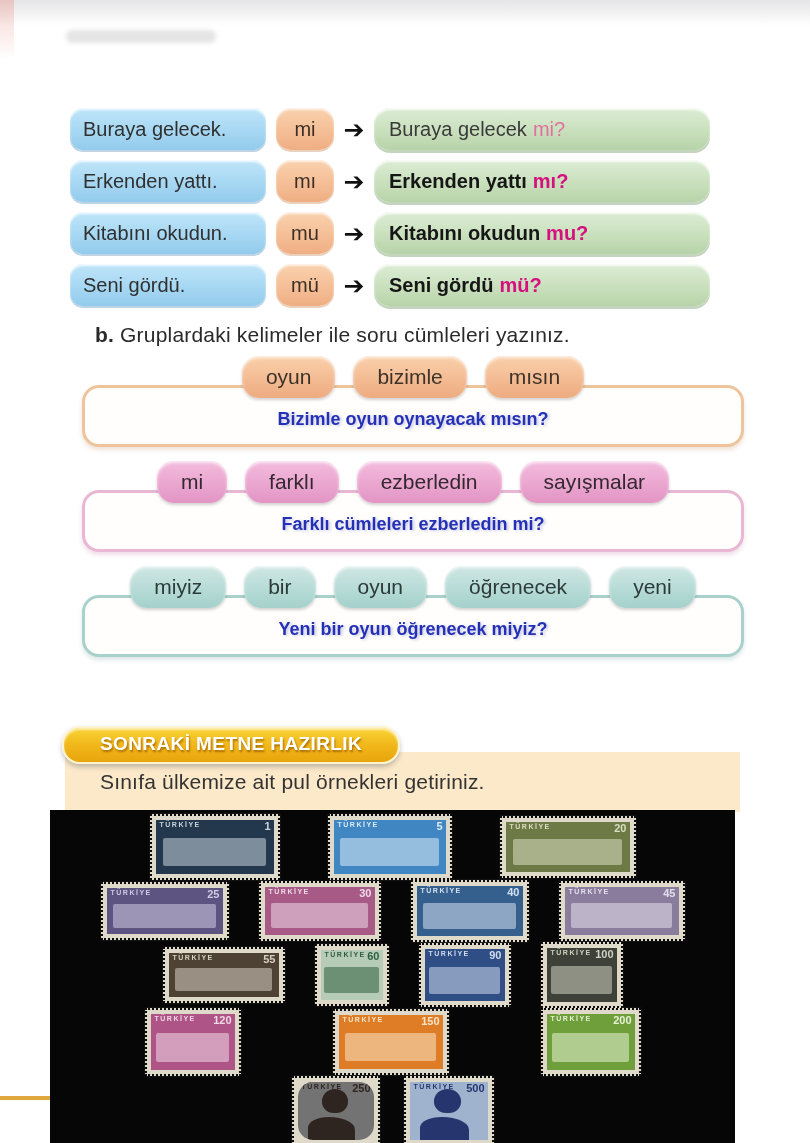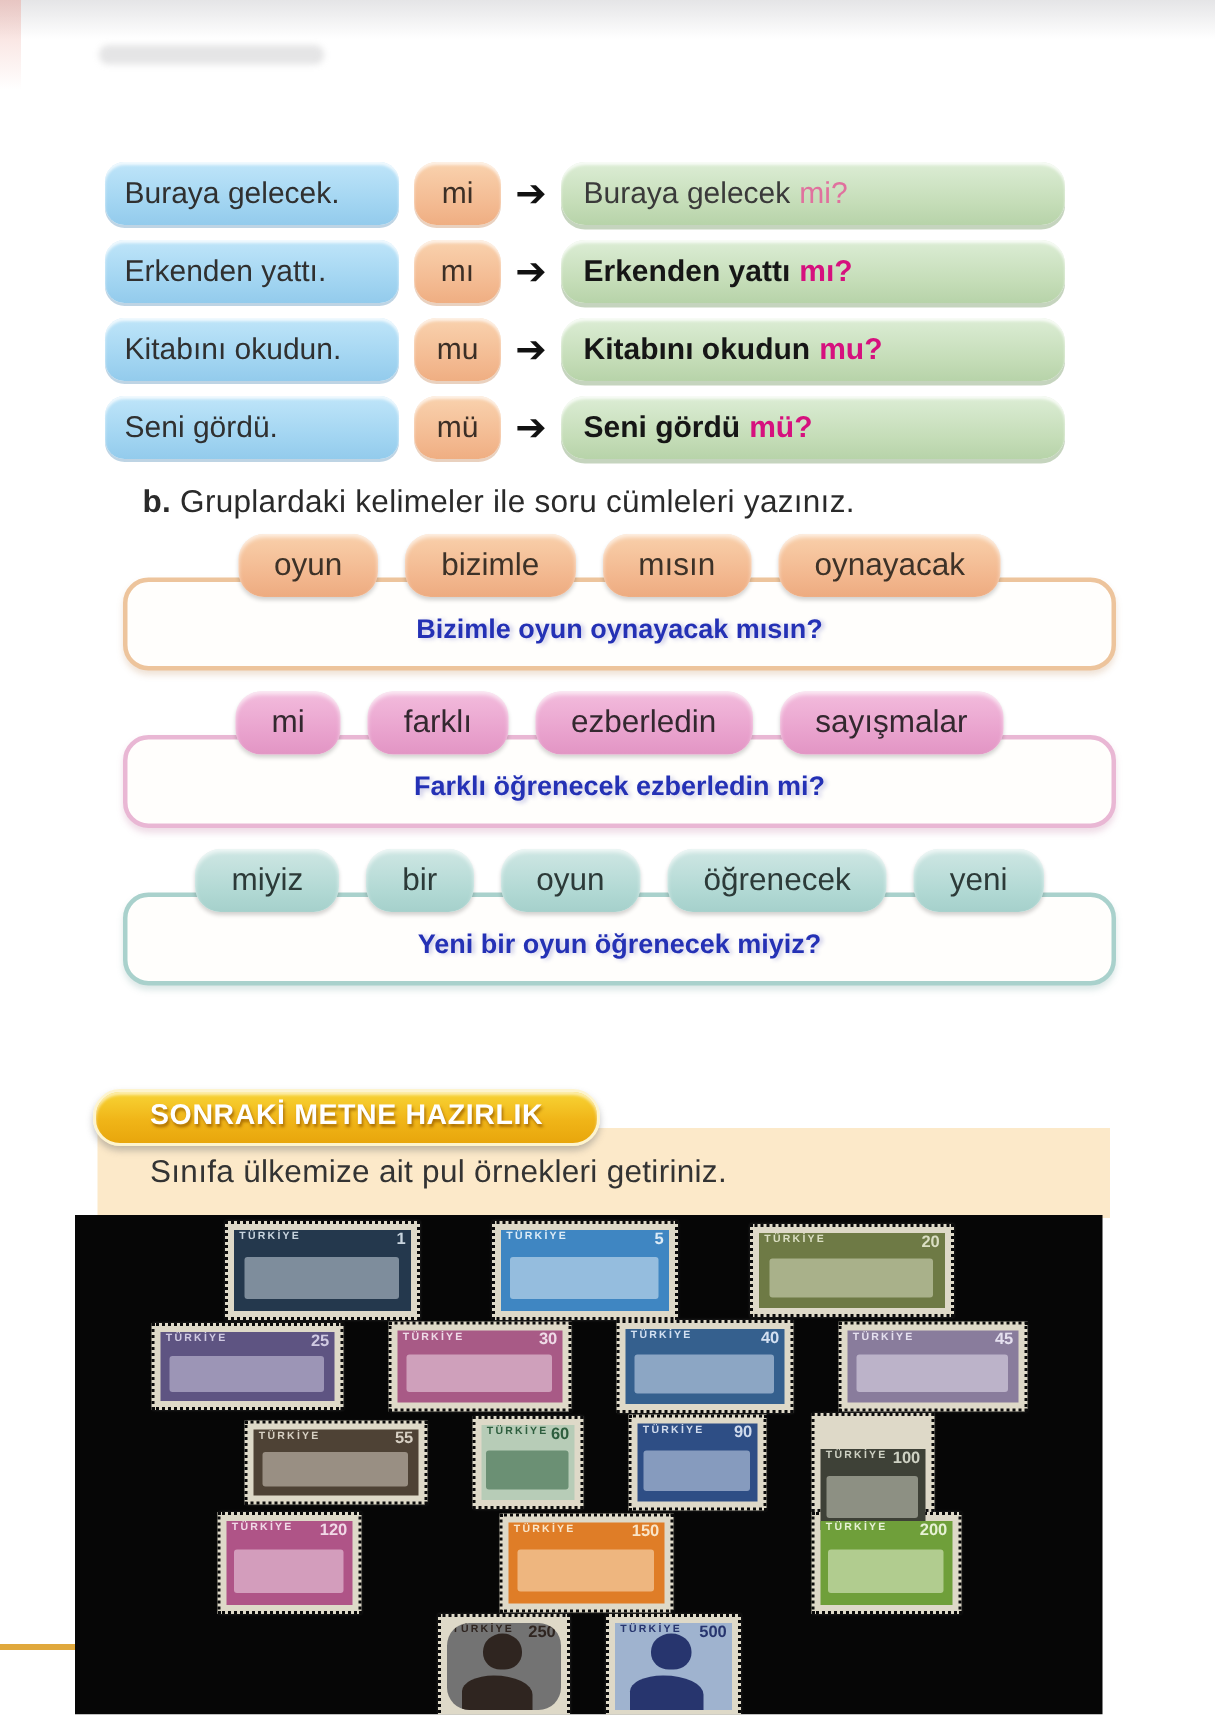--- a/index.html
+++ b/index.html
@@ -143,36 +143,35 @@
   <div class="sec-b">
     <div class="instr"><span class="lbl">b.</span><span>Gruplardaki kelimeler ile soru cümleleri yazınız.</span></div>
   </div>
 
   <div class="groups">
     <div class="group g-orange">
       <div class="pill-row">
         <div class="pill">oyun</div>
         <div class="pill">bizimle</div>
         <div class="pill">mısın</div>
-        <div class="pill">oynayacak</div>
       </div>
       <div class="ans-box">
         <span class="ans">Bizimle oyun oynayacak mısın?</span>
       </div>
     </div>
 
     <div class="group g-pink">
       <div class="pill-row">
         <div class="pill">mi</div>
         <div class="pill">farklı</div>
         <div class="pill">ezberledin</div>
         <div class="pill">sayışmalar</div>
       </div>
       <div class="ans-box">
-        <span class="ans">Farklı öğrenecek ezberledin mi?</span>
+        <span class="ans">Farklı cümleleri ezberledin mi?</span>
       </div>
     </div>
 
     <div class="group g-teal">
       <div class="pill-row">
         <div class="pill">miyiz</div>
         <div class="pill">bir</div>
         <div class="pill">oyun</div>
         <div class="pill">öğrenecek</div>
         <div class="pill">yeni</div>
@@ -259,21 +258,21 @@
           </div>
         </div>
         <div class="stamp" style="width: 92px; height: 64px;">
           <div class="stamp-inner" style="background: rgb(46, 78, 133);">
             <span class="stamp-country" style="color: rgb(208, 219, 237);">TÜRKİYE</span>
             <span class="stamp-value" style="color: rgb(208, 219, 237);">90</span>
             <div class="stamp-scene" style="background: rgb(208, 219, 237);"></div>
           </div>
         </div>
         <div class="stamp" style="width: 82px; height: 66px;">
-          <div class="stamp-inner" style="background: rgb(62, 65, 55); margin-top: 18px;">
+          <div class="stamp-inner" style="background: rgb(62, 65, 55);">
             <span class="stamp-country" style="color: rgb(206, 209, 195);">TÜRKİYE</span>
             <span class="stamp-value" style="color: rgb(206, 209, 195);">100</span>
             <div class="stamp-scene" style="background: rgb(206, 209, 195);"></div>
           </div>
         </div>
       </div>
       <div class="stamp-row">
         <div class="stamp" style="width: 96px; height: 68px;">
           <div class="stamp-inner" style="background: rgb(175, 84, 135);">
             <span class="stamp-country" style="color: rgb(241, 217, 231);">TÜRKİYE</span>

